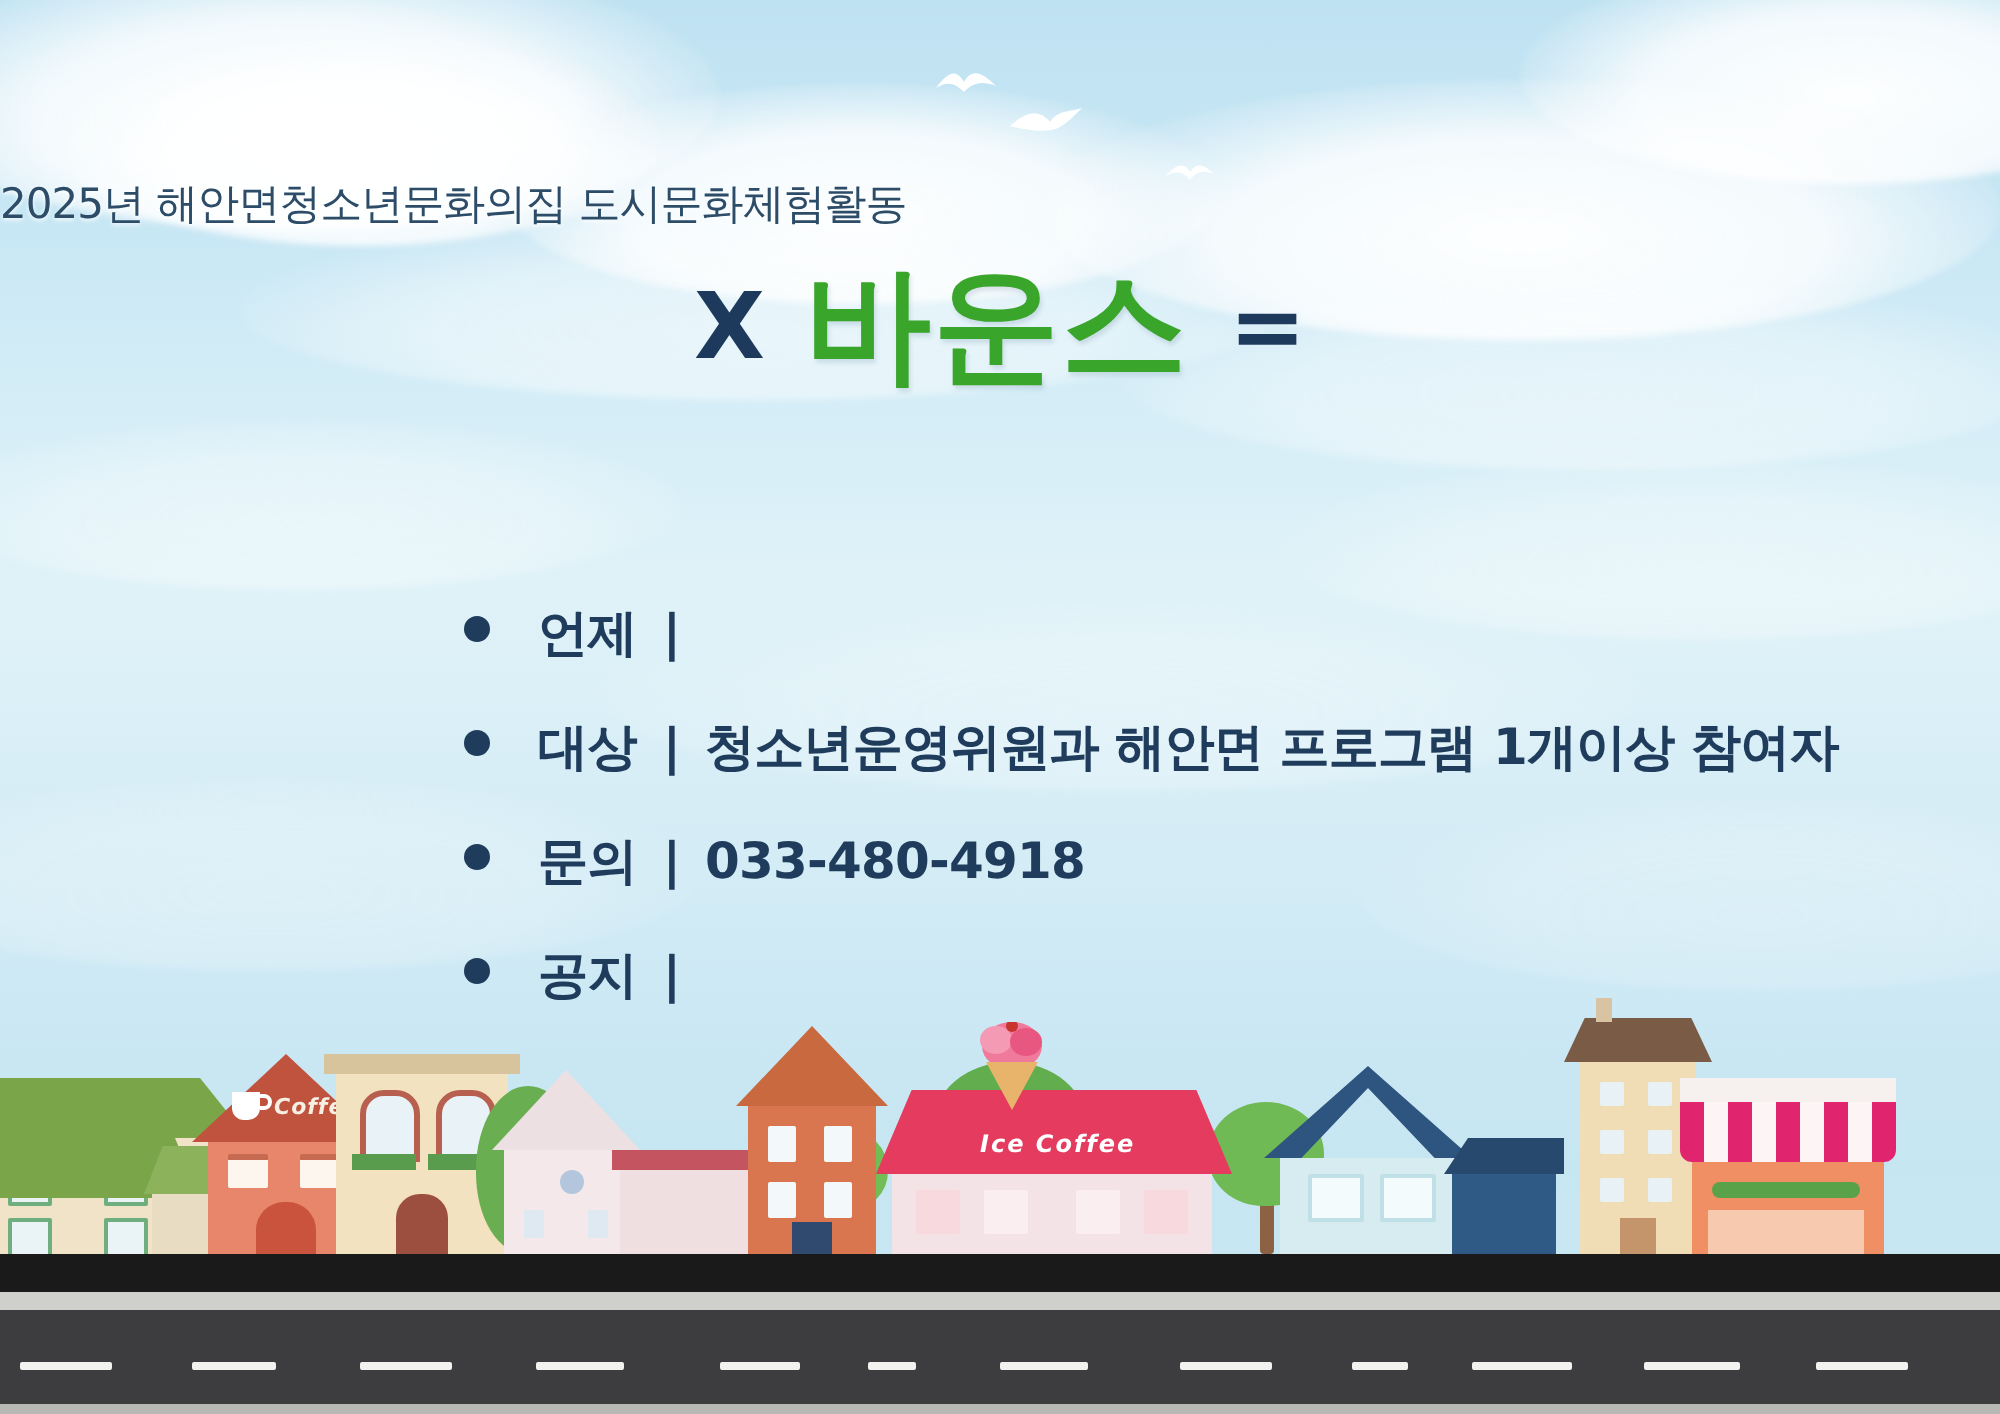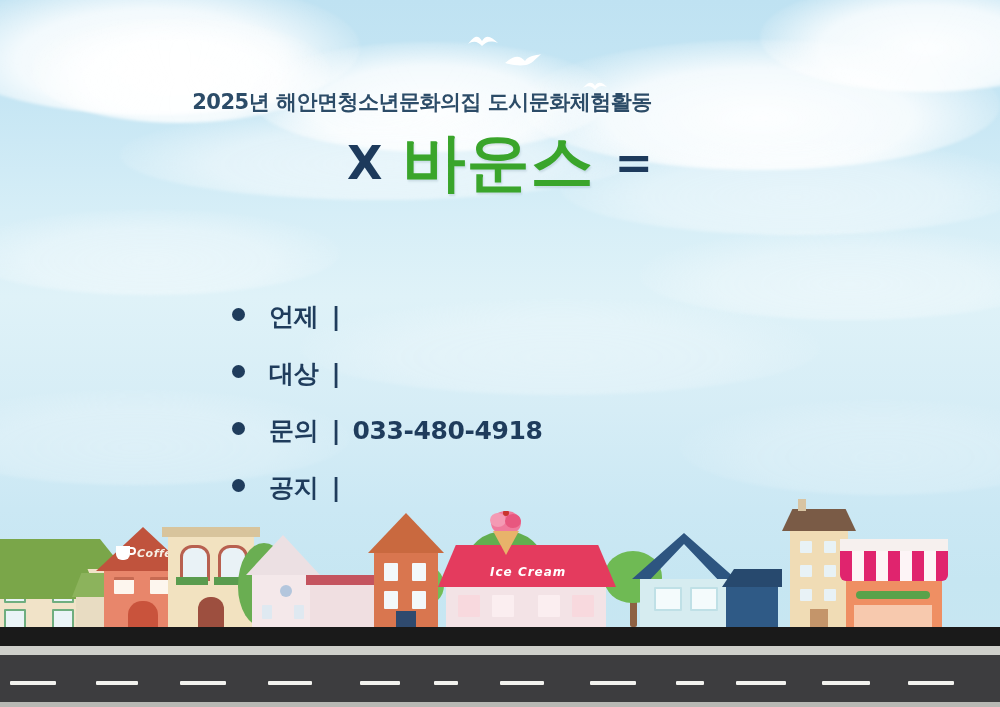--- a/index.html
+++ b/index.html
@@ -58,23 +58,22 @@
   .b1 { left: 468px; top: 34px;  width: 30px; height: 14px; }
   .b2 { left: 505px; top: 52px;  width: 36px; height: 16px; }
   .b3 { left: 583px; top: 80px;  width: 24px; height: 11px; }
 
   
   .subhead {
     position: absolute;
     left: 0;
     top: 88px;
     width: 844px;
-    text-align: center;
     font-size: 21px;
-    font-weight: 700;
+    font-weight: 400;
     letter-spacing: -0.5px;
     color: #2c4c68;
     text-shadow: 0 1px 2px rgba(255,255,255,0.85);
   }
 
   
   .title-row {
     position: absolute;
     left: 0;
     top: 131px;
@@ -283,20 +282,21 @@
   <div class="info-list">
     <div class="info-row">
       <span class="bullet"></span>
       <span class="info-label">언제</span>
       <span class="info-sep">|</span>
     </div>
     <div class="info-row">
       <span class="bullet"></span>
       <span class="info-label">대상</span>
       <span class="info-sep">|</span>
+      <span class="info-value">청소년운영위원과 해안면 프로그램 1개이상 참여자</span>
     </div>
     <div class="info-row">
       <span class="bullet"></span>
       <span class="info-label">문의</span>
       <span class="info-sep">|</span>
       <span class="info-value">033-480-4918</span>
     </div>
     <div class="info-row">
       <span class="bullet"></span>
       <span class="info-label">공지</span>
@@ -407,21 +407,21 @@
       <div class="win" style="left:126px; top:8px; width:22px; height:22px; background:#f8d9de;"></div>
     </div>
     <div style="position:absolute; left:438px; bottom:120px; width:178px; height:42px; background:#e43b5e; clip-path:polygon(10% 0,90% 0,100% 100%,0 100%);"></div>
     <svg style="position:absolute; left:487px; bottom:152px; width:38px; height:44px;" viewBox="0 0 38 44">
       <ellipse cx="19" cy="12" rx="15" ry="12" fill="#f07a9c"></ellipse>
       <ellipse cx="11" cy="9" rx="8" ry="7" fill="#f49ab4"></ellipse>
       <ellipse cx="26" cy="10" rx="8" ry="7" fill="#e8577f"></ellipse>
       <circle cx="19" cy="2" r="3" fill="#c9352e"></circle>
       <path d="M6 20 L32 20 L19 44 Z" fill="#e8b36a"></path>
     </svg>
-    <div class="shop-sign" style="left:490px; bottom:128px; font-size:12px; font-style:italic; letter-spacing:1px;">Ice Cream</div>
+    <div class="shop-sign" style="left:490px; bottom:128px; font-size:12px; font-style:italic; letter-spacing:1px;">Ice Coffee</div>
 
     <div class="bldg" style="left:640px; width:88px; height:48px; background:#d6ecf0;">
       <div class="win" style="left:14px; top:8px; width:24px; height:20px; background:#f4fbfc; border:2px solid #bfe0e6;"></div>
       <div class="win" style="left:50px; top:8px; width:24px; height:20px; background:#f4fbfc; border:2px solid #bfe0e6;"></div>
     </div>
     <div style="position:absolute; left:632px; bottom:128px; width:104px; height:46px; background:#2d5580; clip-path:polygon(50% 0,100% 100%,82% 100%,50% 24%,18% 100%,0 100%);"></div>
 
     <div class="bldg" style="left:726px; width:52px; height:40px; background:#2f5a86;"></div>
     <div style="position:absolute; left:722px; bottom:120px; width:60px; height:18px; background:#27496e; clip-path:polygon(20% 0,100% 0,100% 100%,0 100%);"></div>
 

